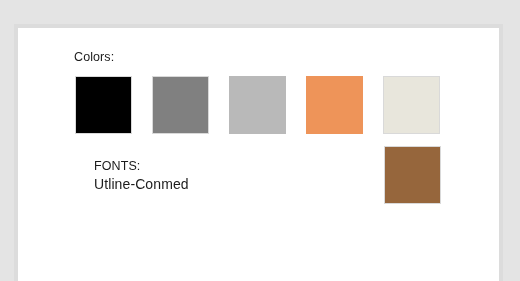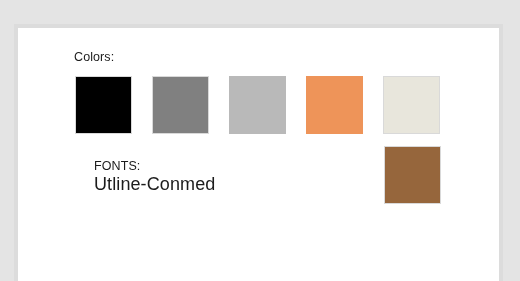--- a/index.html
+++ b/index.html
@@ -65,21 +65,21 @@
     letter-spacing: 0.1px;
     white-space: nowrap;
   }
   .font-primary {
     font-size: 16px;
     line-height: 21px;
     letter-spacing: 0.1px;
     white-space: nowrap;
   }
   .font-secondary {
-    font-size: 18px;
+    font-size: 14px;
     line-height: 18px;
     letter-spacing: 0.1px;
     white-space: nowrap;
   }
 </style>
 </head>
 <body style="background-color: rgb(228, 228, 228);">
 
 <div class="slide-frame" style="background-color: rgb(255, 255, 255); border-color: rgb(220, 220, 220);">
 

